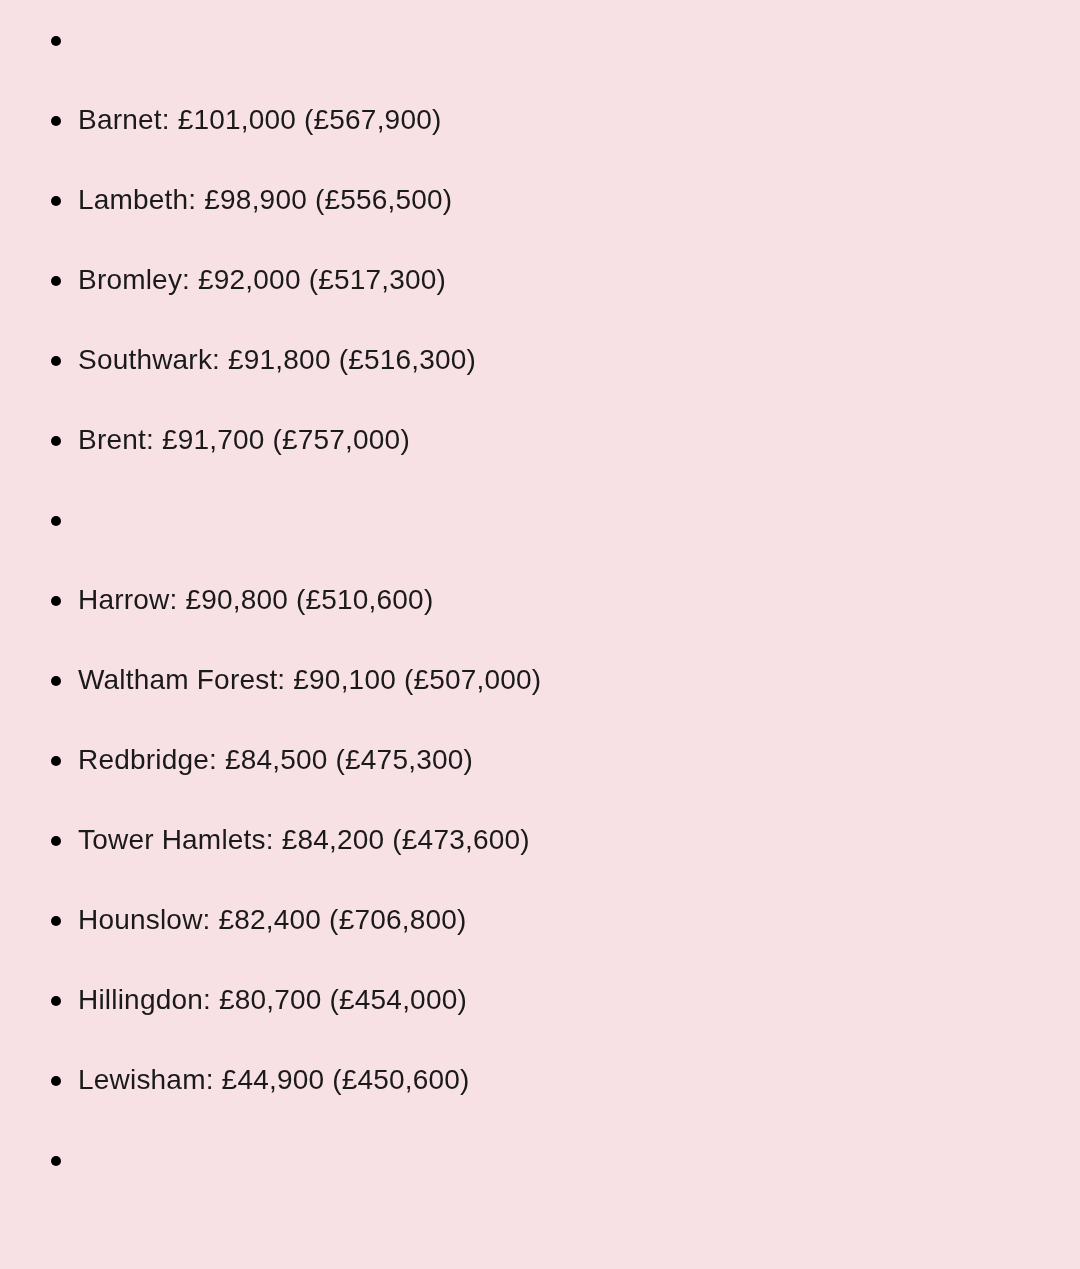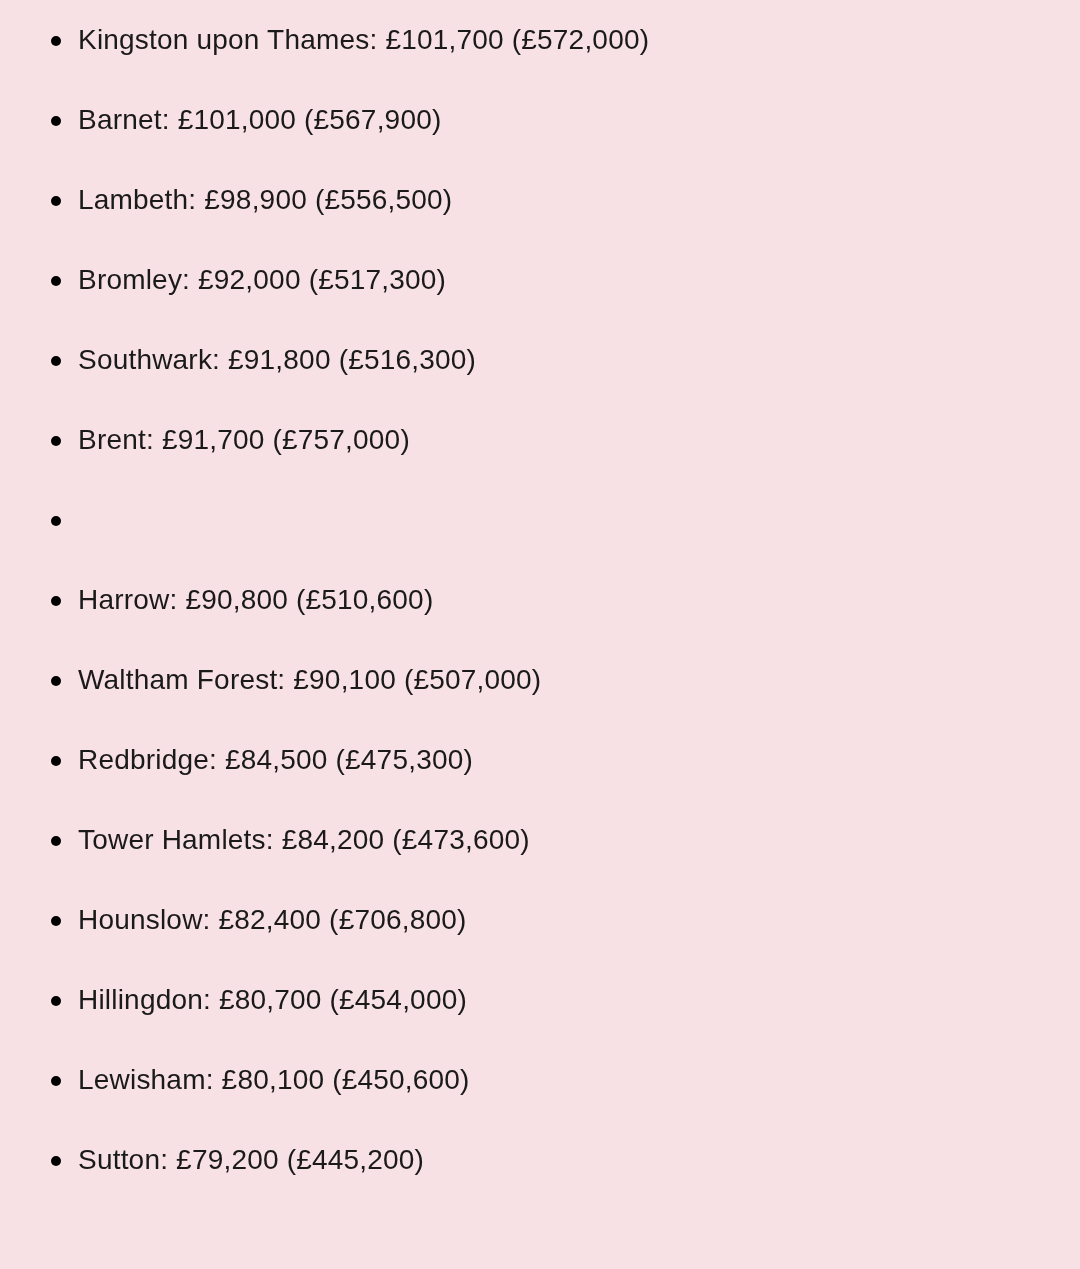--- a/index.html
+++ b/index.html
@@ -40,21 +40,20 @@
   .txt {
     flex: 0 0 auto;
   }
 </style>
 </head>
 <body>
 
 <ul class="borough-list">
   <li>
     <span class="bullet"></span>
-    <span class="txt">Kingston upon Thames: £101,700 (£572,000)</span>
   </li>
   <li>
     <span class="bullet"></span>
     <span class="txt">Barnet: £101,000 (£567,900)</span>
   </li>
   <li>
     <span class="bullet"></span>
     <span class="txt">Lambeth: £98,900 (£556,500)</span>
   </li>
   <li>
@@ -91,19 +90,18 @@
   <li>
     <span class="bullet"></span>
     <span class="txt">Hounslow: £82,400 (£706,800)</span>
   </li>
   <li>
     <span class="bullet"></span>
     <span class="txt">Hillingdon: £80,700 (£454,000)</span>
   </li>
   <li>
     <span class="bullet"></span>
-    <span class="txt">Lewisham: £80,100 (£450,600)</span>
+    <span class="txt">Lewisham: £44,900 (£450,600)</span>
   </li>
   <li>
     <span class="bullet"></span>
-    <span class="txt">Sutton: £79,200 (£445,200)</span>
   </li>
 </ul>
 
 </body></html>

